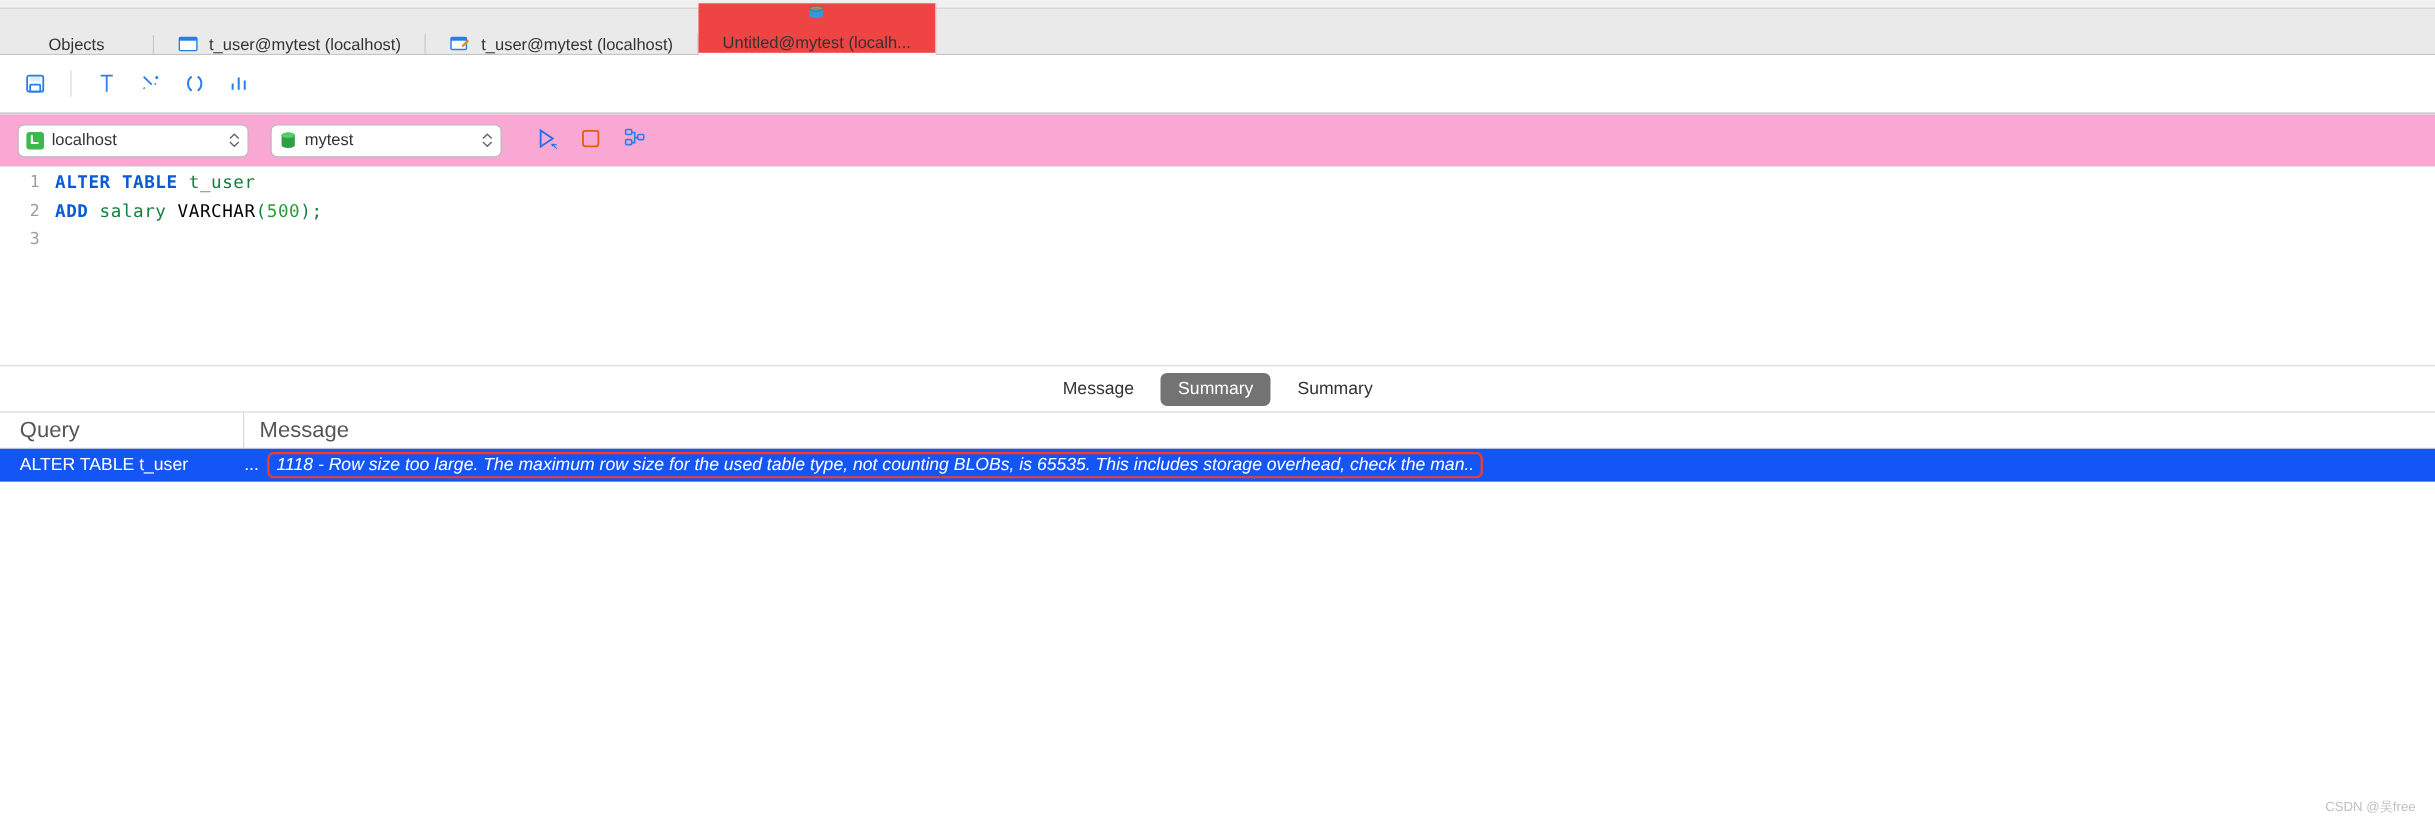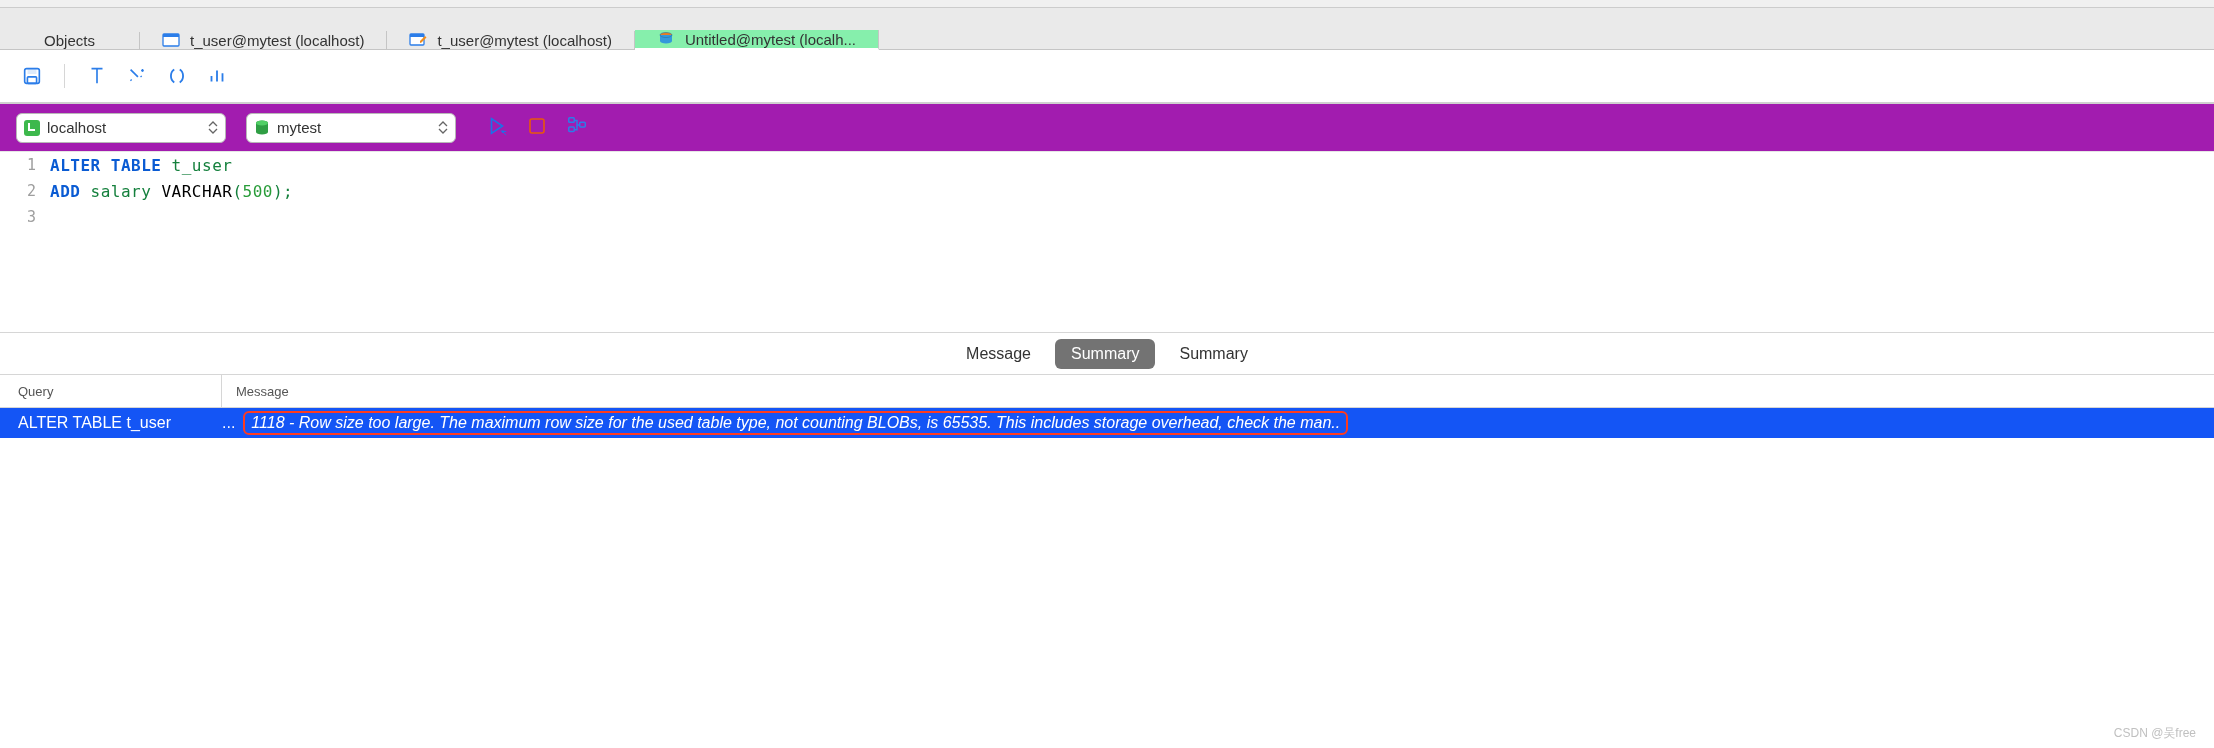--- a/index.html
+++ b/index.html
@@ -33,23 +33,24 @@
       font-size: 15px;
       gap: 10px;
       cursor: pointer;
       min-width: 140px;
     }
     .tab.objects {
       justify-content: center;
       min-width: 140px;
     }
     .tab.active {
-      background: #86efac;
+      background: #ef4444;
       border-bottom: 2px solid #fff;
       margin-bottom: -1px;
+      flex-direction: column;
     }
     .tab-icon {
       width: 18px;
       height: 18px;
       display: inline-flex;
       align-items: center;
       justify-content: center;
     }
     .toolbar {
       display: flex;
@@ -73,21 +74,21 @@
       width: 1px;
       height: 24px;
       background: #d6d6d6;
       margin: 0 8px;
     }
     .selectors-bar {
       display: flex;
       align-items: center;
       padding: 10px 16px;
       gap: 20px;
-      background: #a21caf;
+      background: #f9a8d4;
       border-bottom: 1px solid #e6e6e6;
       height: 48px;
     }
     .combo {
       display: flex;
       align-items: center;
       border: 1px solid #b8b8b8;
       border-radius: 6px;
       height: 30px;
       background: #fff;
@@ -166,21 +167,21 @@
       background: #737373;
       color: #fff;
     }
     .results-header {
       display: flex;
       height: 34px;
       align-items: center;
       border-top: 1px solid #d6d6d6;
       border-bottom: 1px solid #d6d6d6;
       background: #fff;
-      font-size: 13px;
+      font-size: 20px;
       color: #555;
     }
     .col-query {
       width: 222px;
       padding-left: 18px;
       border-right: 1px solid #d6d6d6;
       height: 100%;
       display: flex;
       align-items: center;
     }

